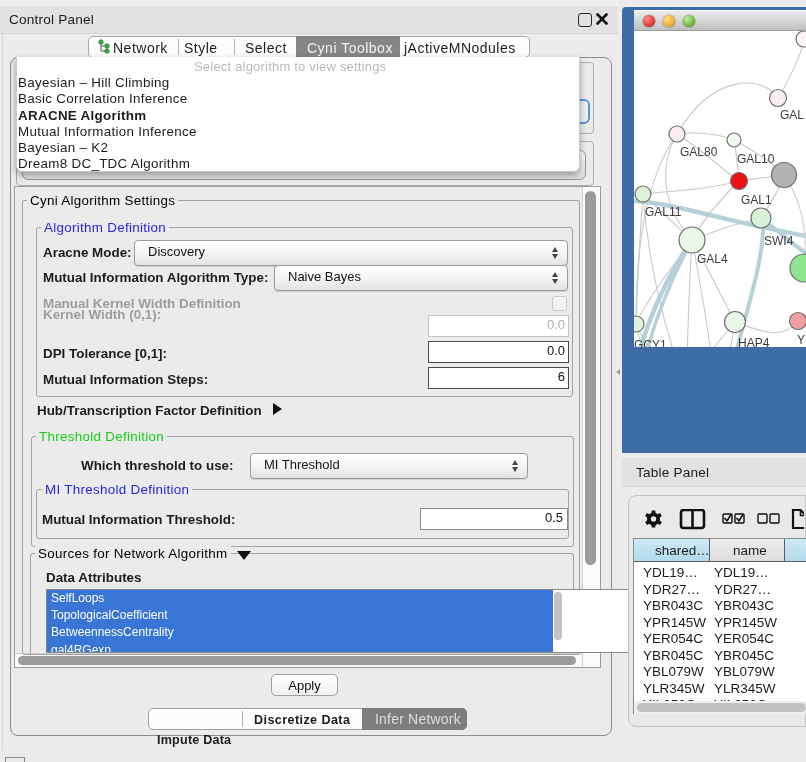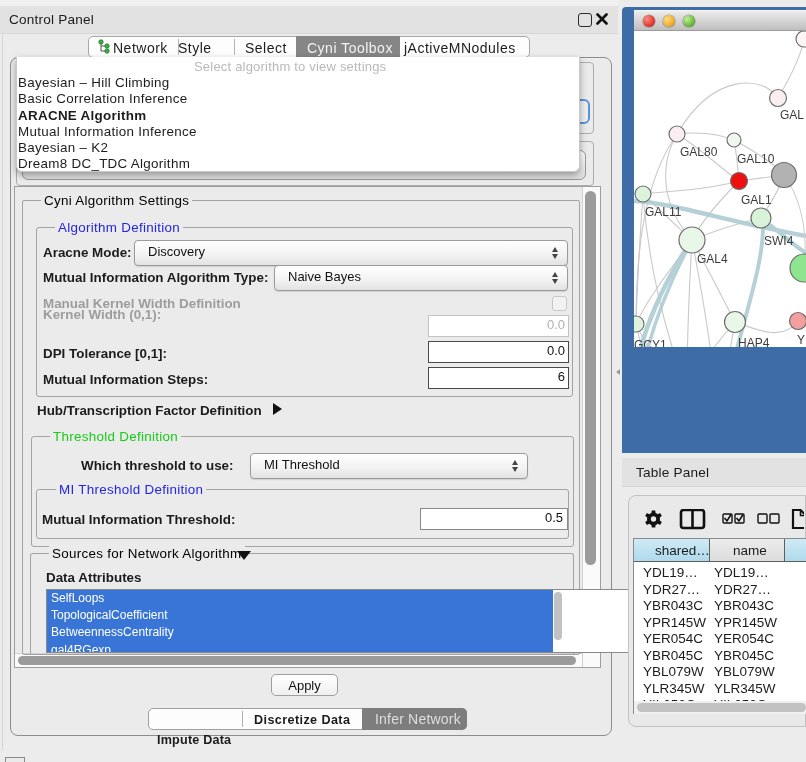--- a/index.html
+++ b/index.html
@@ -2,21 +2,21 @@
 <html><head>
 <meta charset="utf-8">
 <style>
   html,body{margin:0;padding:0;}
   body{width:806px;height:762px;background:#ececec;font-family:"Liberation Sans",sans-serif;position:relative;overflow:hidden;}
   .abs{position:absolute;}
   .b{font-weight:bold;}
   .gray{color:#9d9d9d !important;}
   .lbl{font-size:13.4px;color:#1c1c1c;white-space:nowrap;}
   .group{position:absolute;border:1px solid #a3a3a3;border-radius:3px;}
-  .glabel{position:absolute;font-size:13.4px;letter-spacing:0.3px;background:#ebebeb;padding:0 3px;white-space:nowrap;margin-left:14px;}
+  .glabel{position:absolute;font-size:13.4px;letter-spacing:0.3px;background:#ebebeb;padding:0 3px;white-space:nowrap;}
   .combo{position:absolute;border:1px solid #9a9a9a;border-radius:4px;background:linear-gradient(#ffffff,#f2f2f2 60%,#e2e2e2);box-shadow:0 1px 1px rgba(0,0,0,0.12);}
   .combo .txt{position:absolute;left:13px;top:3px;font-size:13px;color:#111;}
   .spin{position:absolute;right:7px;top:50%;margin-top:-7px;width:9px;height:14px;}
   .spin:before{content:"";position:absolute;left:1px;top:1px;border-left:3.5px solid transparent;border-right:3.5px solid transparent;border-bottom:5px solid #444;}
   .spin:after{content:"";position:absolute;left:1px;bottom:1px;border-left:3.5px solid transparent;border-right:3.5px solid transparent;border-top:5px solid #444;}
   .field{position:absolute;background:#fff;font-size:13px;text-align:right;}
 </style>
 </head>
 <body>
 
@@ -37,21 +37,21 @@
 <div class="abs" style="left:234px;top:39px;width:1px;height:16px;background:#b5b5b5;"></div>
 <div class="abs" style="left:296px;top:36px;width:104px;height:21px;background:#868686;"></div>
 
 <svg class="abs" style="left:97px;top:39px;" width="14" height="16" viewBox="0 0 14 16">
   <path d="M4 3 L4 12 M4 7 L10 7 M4 12 L10 12" stroke="#555" stroke-width="1" fill="none"></path>
   <circle cx="4" cy="3" r="2.2" fill="#3fae49" stroke="#1e7c28" stroke-width="0.8"></circle>
   <circle cx="10" cy="7" r="2.2" fill="#3fae49" stroke="#1e7c28" stroke-width="0.8"></circle>
   <circle cx="10" cy="12" r="2.2" fill="#3fae49" stroke="#1e7c28" stroke-width="0.8"></circle>
 </svg>
 <div class="abs lbl" style="left:113px;top:40px;font-size:14px;letter-spacing:0.5px;">Network</div>
-<div class="abs lbl" style="left:178px;top:40px;font-size:14px;letter-spacing:0.5px;">Style</div>
+<div class="abs lbl" style="left:184px;top:40px;font-size:14px;letter-spacing:0.5px;">Style</div>
 <div class="abs lbl" style="left:245px;top:40px;font-size:14px;letter-spacing:0.5px;">Select</div>
 <div class="abs lbl" style="left:307px;top:40px;font-size:14px;letter-spacing:0.5px;color:#f2f2f2;">Cyni Toolbox</div>
 <div class="abs lbl" style="left:404px;top:40px;font-size:14px;letter-spacing:0.5px;">jActiveMNodules</div>
 
 <div class="abs" style="left:10px;top:57px;width:602px;height:679px;border:1.5px solid #8d8d8d;border-radius:8px;background:#ebebeb;box-sizing:border-box;"></div>
 
 <div class="abs" style="left:16px;top:62px;width:578px;height:72px;border:1px solid #adadad;border-radius:4px;box-sizing:border-box;"></div>
 <div class="abs" style="left:560px;top:99px;width:30px;height:25px;border:2.5px solid #5b93d6;border-radius:6px;background:#eee;box-sizing:border-box;"></div>
 <div class="abs" style="left:16px;top:141px;width:578px;height:45px;border:1px solid #adadad;border-radius:4px;box-sizing:border-box;"></div>
 <div class="abs" style="left:22px;top:150px;width:564px;height:30px;border:1px solid #9a9a9a;border-radius:6px;background:linear-gradient(#fff,#ddd);box-sizing:border-box;"></div>

